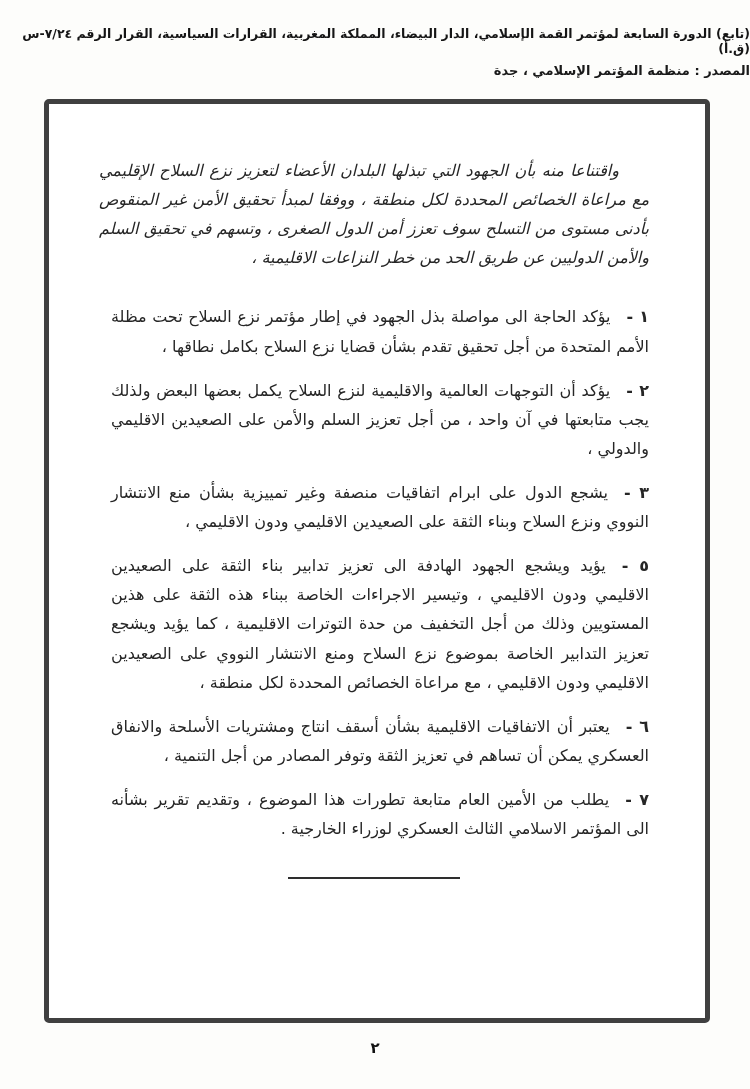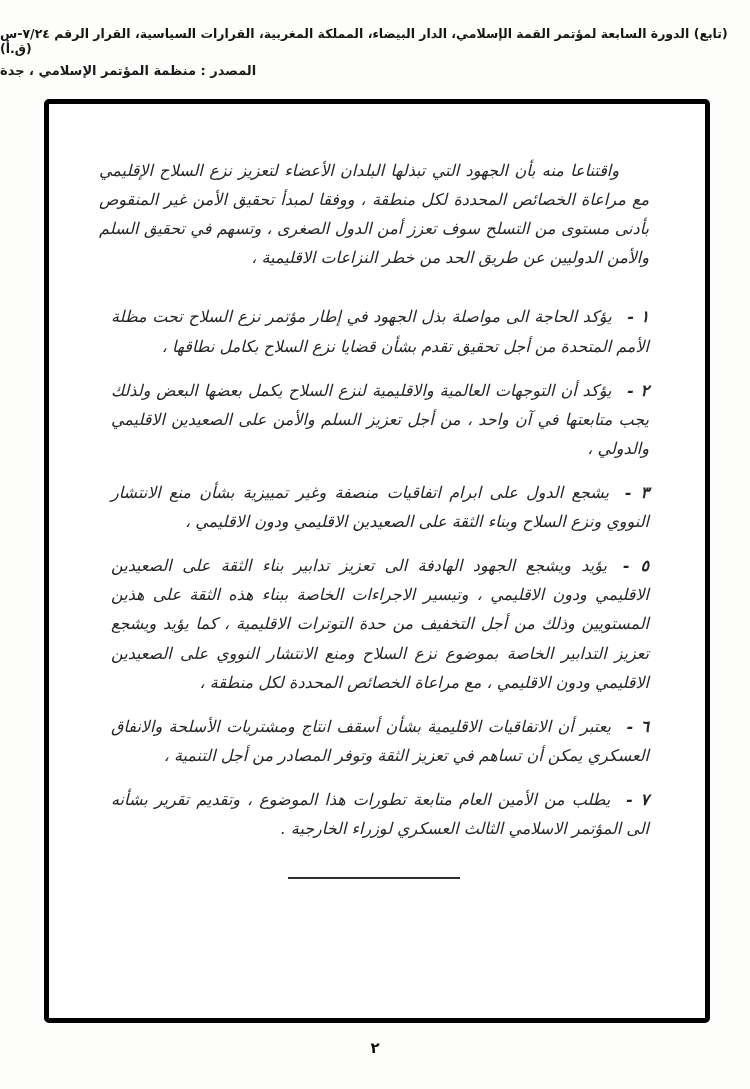--- a/index.html
+++ b/index.html
@@ -16,61 +16,60 @@
     width: 750px;
     height: 1089px;
     background: #fdfdfb;
     overflow: hidden;
   }
   .header {
     position: absolute;
     top: 26px;
     left: 0;
     width: 100%;
-    text-align: left;
+    text-align: right;
     direction: rtl;
   }
   .header-line1 {
     font-size: 12.5px;
     font-weight: bold;
     letter-spacing: 0.2px;
     color: #151515;
   }
   .header-line2 {
     margin-top: 7px;
     font-size: 13px;
     font-weight: bold;
     color: #1a1a1a;
   }
   .scan-frame {
     position: absolute;
     left: 44px;
     top: 99px;
     width: 666px;
     height: 924px;
-    border: 5px solid #000000;
+    border: 5px solid #404040;
     border-radius: 5px;
     background: #ffffff;
   }
   .scan-content {
     direction: rtl;
     text-align: justify;
     padding: 52px 56px 0 50px;
     font-size: 16px;
     line-height: 1.82;
     color: #262626;
   }
   .preamble {
     margin: 0 0 30px 0;
     text-indent: 30px;
     font-style: italic;
   }
   .item {
     margin: 0 0 15px 12px;
-    font-style: italic;
   }
   .item .marker {
     font-weight: bold;
     white-space: nowrap;
     margin-left: 16px;
   }
   .item .item-text { }
   .sig-line {
     width: 172px;
     height: 0;

